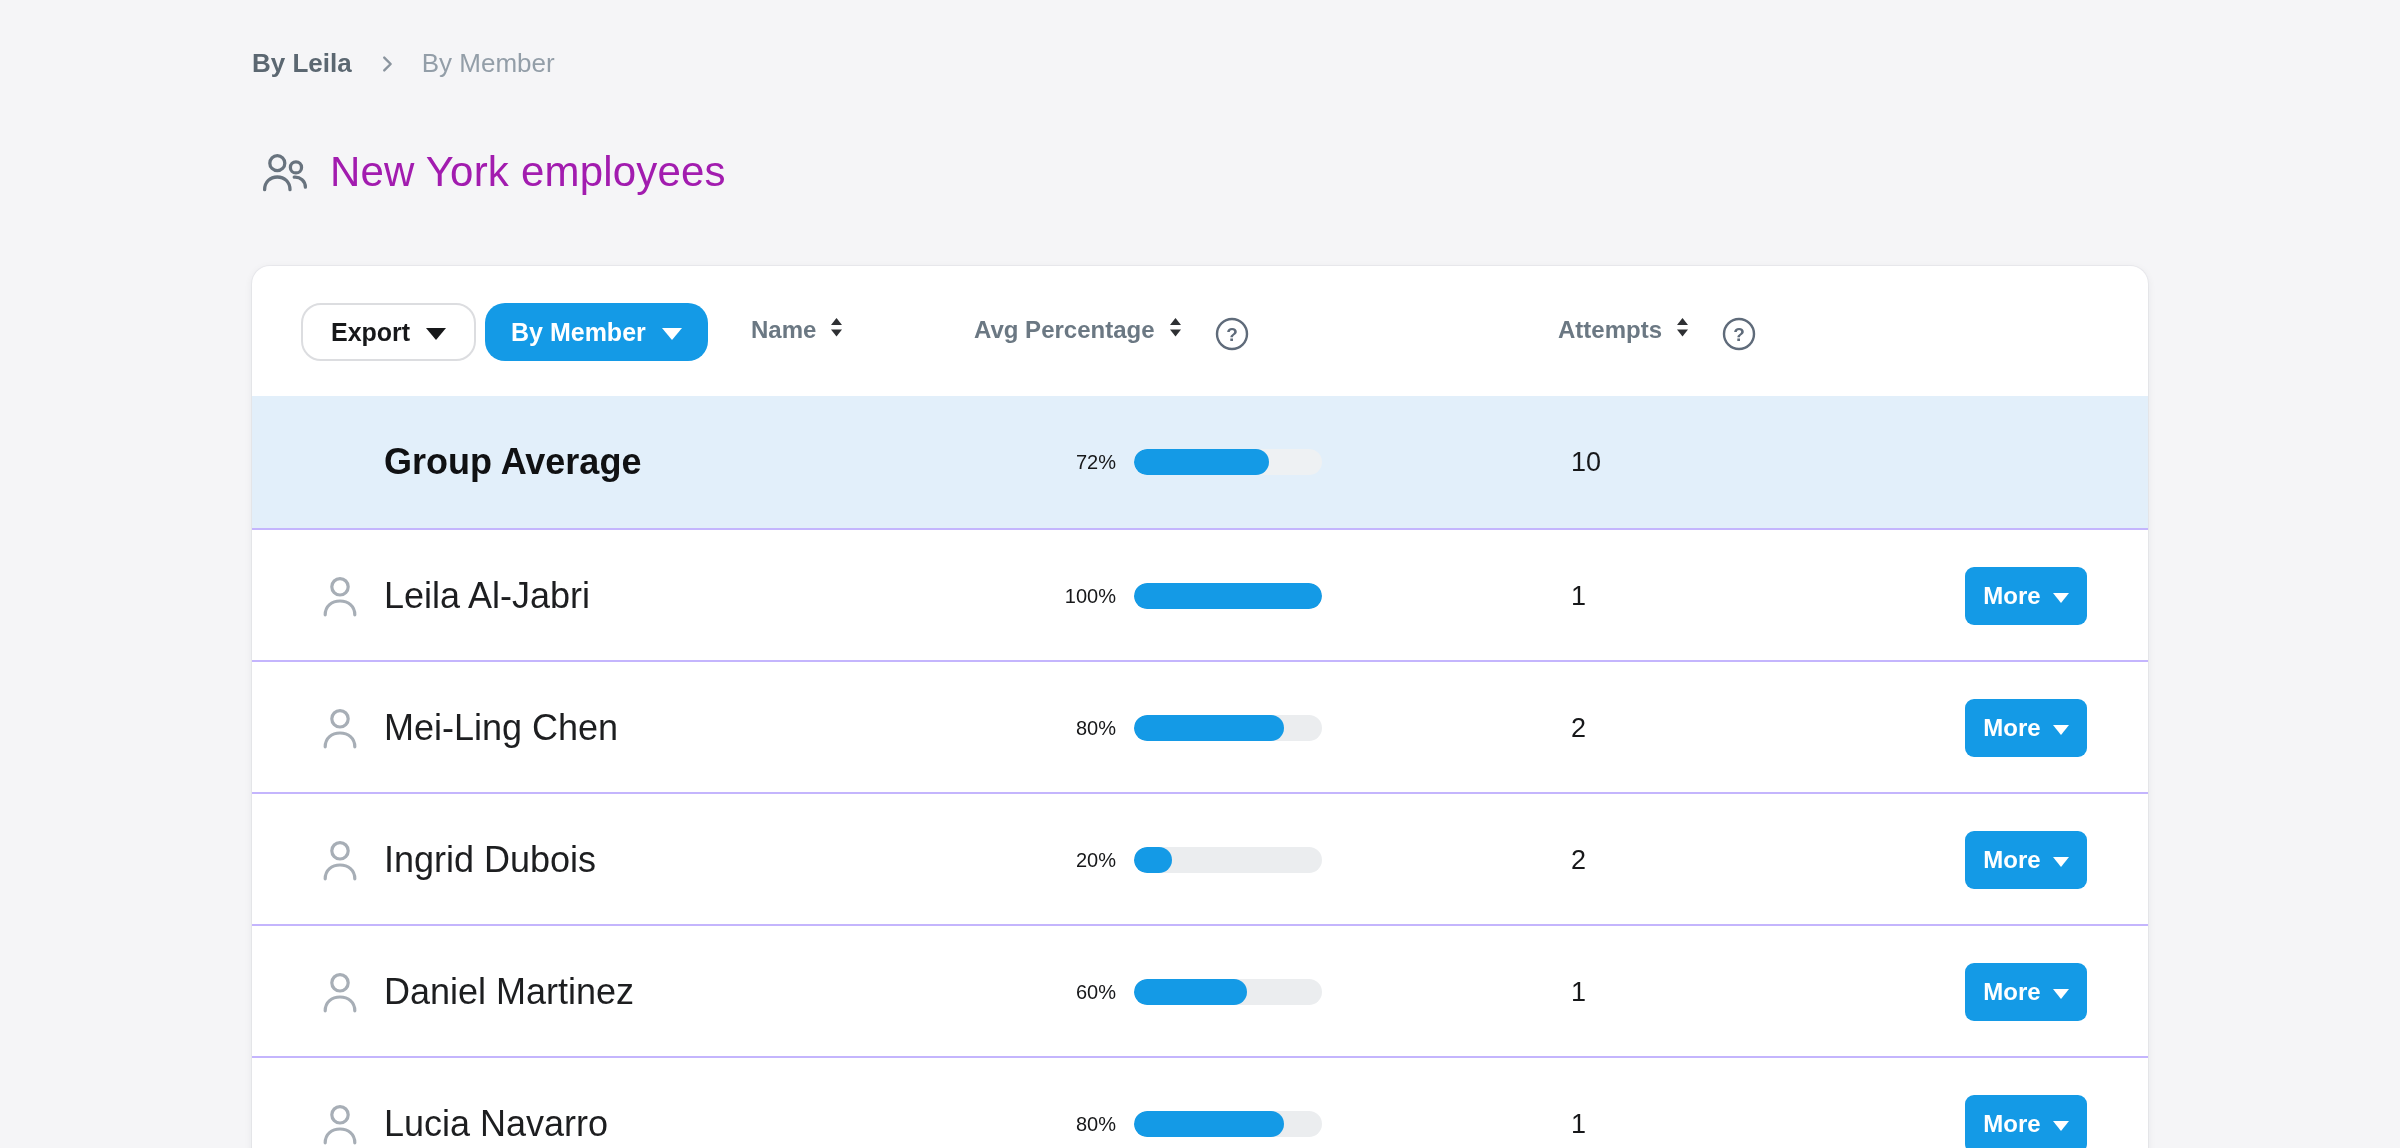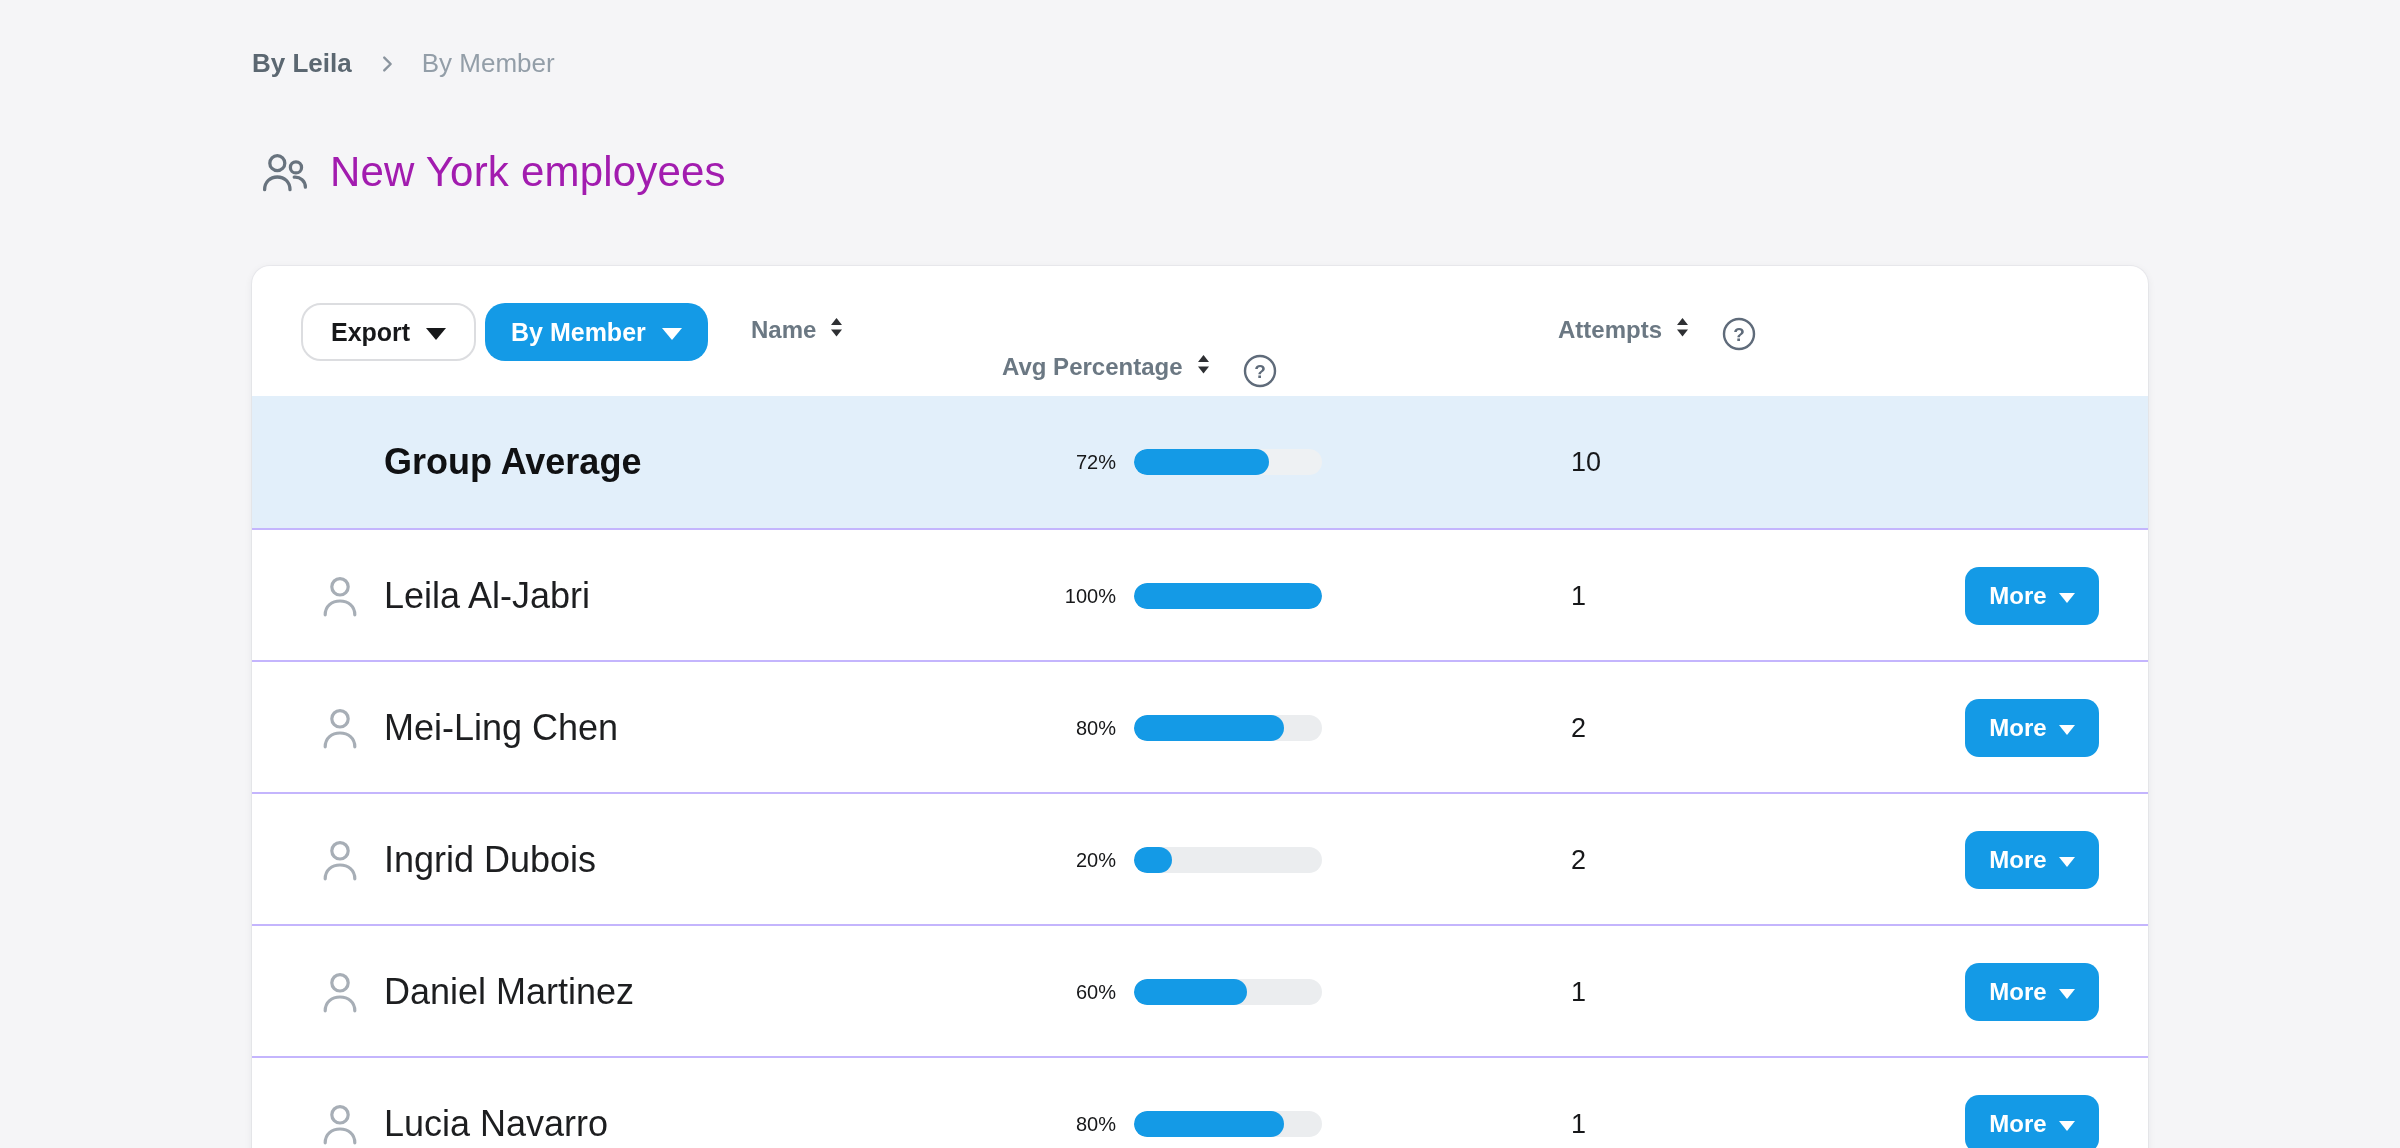--- a/index.html
+++ b/index.html
@@ -71,21 +71,21 @@
     border-right: 8px solid transparent;
     border-top: 10px solid currentColor;
     margin-top: 3px;
   }
   .col-header {
     position: absolute; top: 50px; height: 34px;
     display: flex; align-items: flex-start; gap: 12px;
     font-size: 24px; font-weight: 600; color: #6b7883;
   }
   .col-name { left: 499px; }
-  .col-avg { left: 750px; margin-top: 37px; }
+  .col-avg { left: 722px; }
   .col-attempts { left: 1306px; }
   .sort-icon { display: flex; align-items: center; cursor: pointer; }
   .help-icon { display: flex; align-items: center; color: #5f6b7a; margin-left: 18px; cursor: pointer; }
 
   
   .row { position: relative; height: 132px; }
   .row-summary { background: #e2effa; }
   .row-member { border-top: 2px solid #c4b5fd; background: #ffffff; }
   .avatar { position: absolute; left: 64px; top: 42px; color: #a7aeb6; }
   .cell-name {
@@ -108,21 +108,21 @@
   .progress-fill {
     height: 100%; background: #149ae6; border-radius: 13px;
   }
   .cell-attempts {
     position: absolute; left: 1304px; top: 0; height: 132px;
     display: flex; align-items: center;
     font-size: 27px; color: #17181a; margin-left: 15px;
   }
   .btn-more {
     position: absolute; left: 1713px; top: 37px;
-    width: 134px; height: 58px; border-radius: 14px;
+    width: 122px; height: 58px; border-radius: 9px;
     display: flex; align-items: center; justify-content: center; gap: 12px;
     background: #149ae6; color: #ffffff;
     font-size: 24px; font-weight: 700;
     font-family: "Liberation Sans", sans-serif;
     border: none; cursor: pointer; text-align: right;
   }
 </style>
 </head>
 <body>
 

